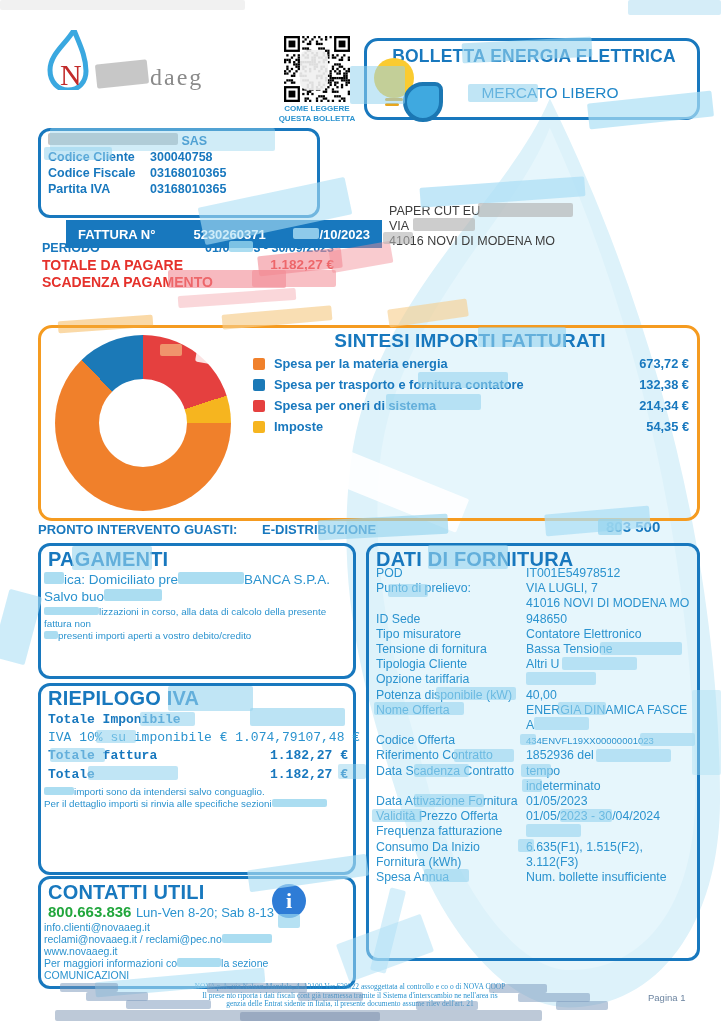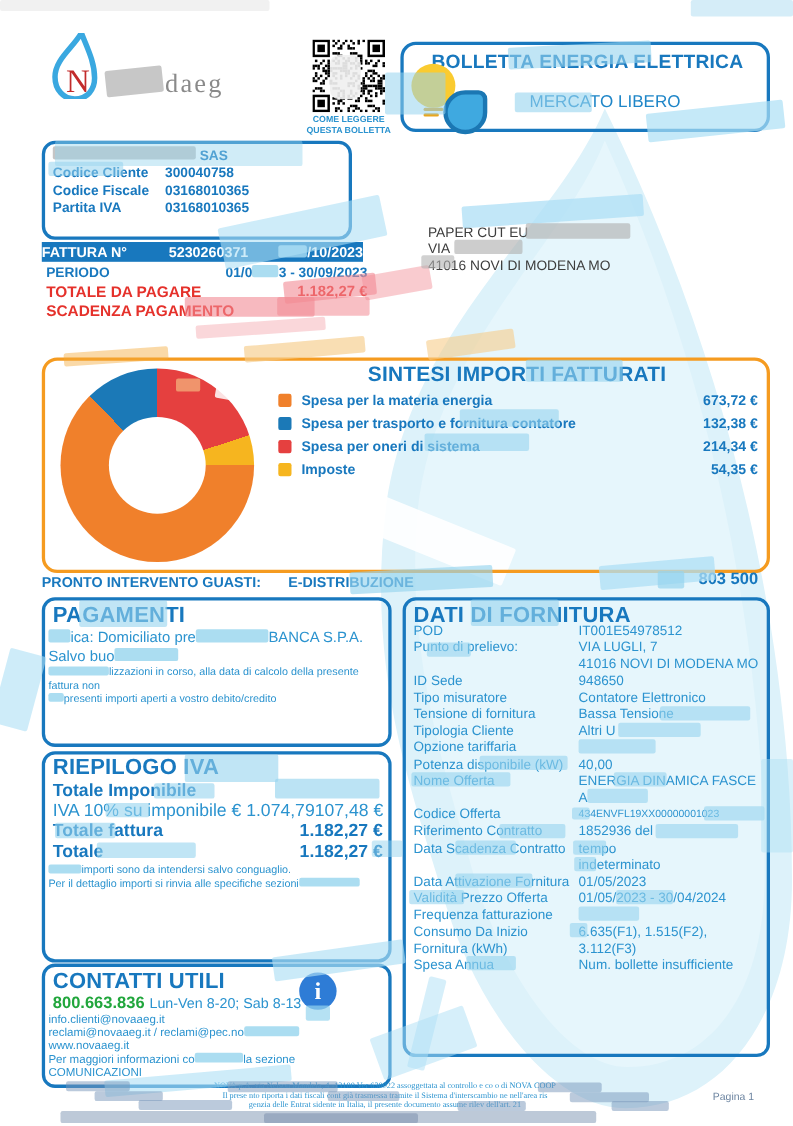--- a/index.html
+++ b/index.html
@@ -20,21 +20,21 @@
   
   .inv{position:absolute;left:38px;width:300px;display:flex;align-items:center;}
   
   #dati-rows{position:absolute;left:376px;top:566px;width:320px;z-index:3;}
   .drow{display:flex;font-size:12.3px;line-height:15.2px;color:#2B93CF;}
   .drow .dl{width:150px;flex:none;white-space:nowrap;}
   .drow .dv{flex:1;white-space:nowrap;}
   .drow.small .dv{font-size:9.5px;}
   
   #riep-rows{position:absolute;left:48px;top:711px;width:300px;z-index:3;}
-  .rrow{display:flex;font-size:16px;line-height:18.2px;color:#2B93CF;}
+  .rrow{display:flex;font-size:13px;line-height:18.2px;color:#2B93CF;font-family:Liberation Mono, monospace;}
   .rrow .rl{flex:1;white-space:nowrap;}
   .rrow .rv{flex:none;}
   .rrow.b{color:#1878BE;font-weight:bold;}
   
   .lgrow{position:absolute;left:253px;width:436px;display:flex;align-items:center;z-index:3;}
   .lgsq{width:12px;height:12px;border-radius:2px;flex:none;margin-right:9px;}
   .lglabel{font-size:12.8px;font-weight:bold;color:#1878BE;}
   .lgval{margin-left:auto;font-size:12.8px;font-weight:bold;color:#1878BE;}
   
   #donut{position:absolute;left:55px;top:335px;width:176px;height:176px;border-radius:50%;z-index:3;}
@@ -369,21 +369,21 @@
     </div>
     <div class="crow">
       <span class="cl">Partita IVA</span>
         <span>03168010365</span>
     </div>
   </div>
   <div class="smg" style="left:50px;top:128px;width:225px;height:23px;background:rgba(150,212,238,.45);"></div>
   <div class="smg" style="left:44px;top:147px;width:68px;height:13px;background:rgba(150,212,238,.55);"></div>
   <div class="smg" style="left:200px;top:192px;width:150px;height:38px;background:rgba(173,223,245,.6);transform:rotate(-12deg);"></div>
 
-  <div class="inv" style="top:220px;height:18px;background:#1878BE;color:#fff;font-weight:bold;font-size:13px;padding:0 0;width:292px;">
+  <div class="inv" style="top:220px;height:28px;background:#1878BE;color:#fff;font-weight:bold;font-size:13px;padding:0 12px;width:292px;margin-left:28px;">
     <span>FATTURA N°</span>
     <span style="margin-left:38px;">5230260371</span>
     <span style="margin-left:auto;"><span class="ismg" style="width:26px;background:rgba(173,223,245,.8);"></span><span>/10/2023</span></span>
   </div>
   <div class="inv" style="top:240px;height:15px;color:#1878BE;font-weight:bold;font-size:12.5px;padding:0 4px;width:292px;">
     <span>PERIODO</span>
     <span style="margin-left:auto;"><span>01/0</span><span class="ismg" style="width:24px;"></span><span>3 - 30/09/2023</span></span>
   </div>
   <div class="inv" style="top:256px;height:17px;color:#E5312B;font-weight:bold;font-size:14px;padding:0 4px;width:292px;">
     <span>TOTALE DA PAGARE</span>
@@ -442,21 +442,21 @@
   <div class="smg" style="left:58px;top:318px;width:95px;height:12px;background:rgba(245,170,60,.45);transform:rotate(-4deg);"></div>
   <div class="smg" style="left:196px;top:350px;width:30px;height:14px;background:rgba(255,255,255,.85);transform:rotate(10deg);"></div>
   <div class="smg" style="left:160px;top:344px;width:22px;height:12px;background:rgba(246,205,138,.6);"></div>
 
   <div class="abs z3 b blue" style="left:38px;top:522px;font-size:13px;">
     <span>PRONTO INTERVENTO GUASTI:</span>
   </div>
   <div class="abs z3 b blue" style="left:262px;top:522px;font-size:13px;">
     <span>E-DISTRIBUZIONE</span>
   </div>
-  <div class="abs z3 b blue" style="left:606px;top:518px;font-size:15px;margin-left:29px;">
+  <div class="abs z3 b blue" style="left:606px;top:518px;font-size:15px;">
     <span>803 500</span>
   </div>
   <div class="smg" style="left:318px;top:517px;width:130px;height:20px;background:rgba(150,212,238,.65);transform:rotate(-3deg);"></div>
   <div class="smg" style="left:545px;top:510px;width:105px;height:22px;background:rgba(173,223,245,.75);transform:rotate(-5deg);"></div>
   <div class="smg" style="left:598px;top:519px;width:24px;height:16px;background:rgba(150,212,238,.7);"></div>
 
   <div class="box" style="left:38px;top:543px;width:312px;height:130px;z-index:2;"></div>
   <div class="abs z3 h-title" style="left:48px;top:548px;font-size:20px;">
     <span>PAGAMENTI</span>
   </div>

